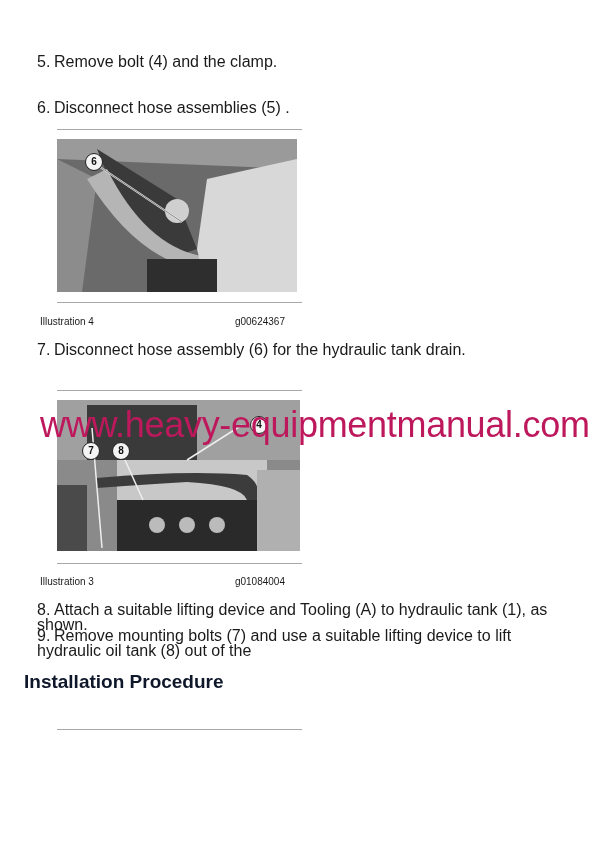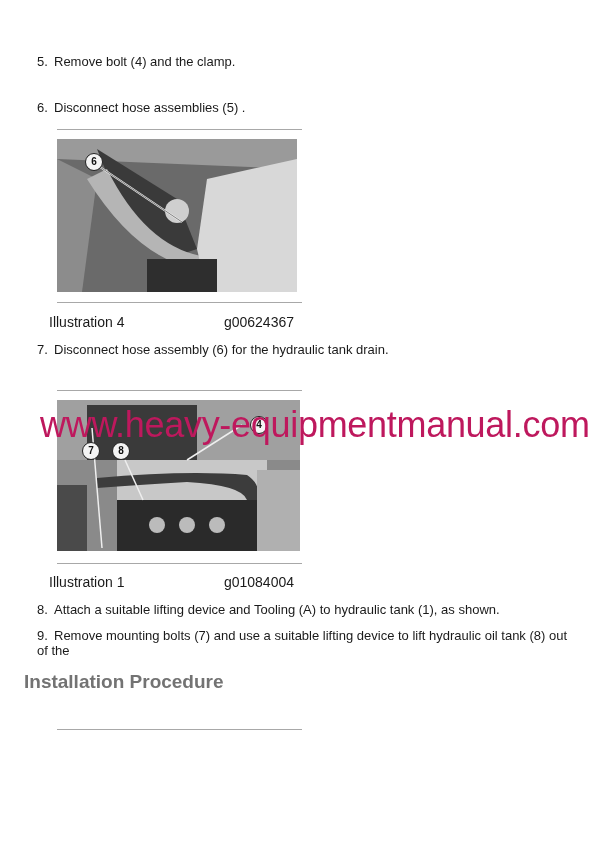--- a/index.html
+++ b/index.html
@@ -1,28 +1,28 @@
 <!DOCTYPE html>
 <html><head>
   <meta charset="utf-8">
   <style>
     html, body { margin: 0; padding: 0; background: #ffffff; }
     body { width: 600px; height: 849px; position: relative; overflow: hidden;
       font-family: "Liberation Sans", sans-serif; color: #1a1a1a; }
-    .step { position: absolute; left: 37px; font-size: 13px; line-height: 15px; width: 540px; }
+    .step { position: absolute; left: 37px; font-size: 16px; line-height: 15px; width: 540px; }
     .step .num { display: inline-block; width: 17px; }
     .step .cont { display: block; padding-left: 17px; }
     .rule { position: absolute; left: 57px; width: 245px; height: 1px; background: #a8a8a8; }
     .photo { position: absolute; left: 57px; overflow: hidden; }
-    .caption { position: absolute; left: 49px; width: 245px; font-size: 14px; line-height: 12px; }
+    .caption { position: absolute; left: 40px; width: 245px; font-size: 10px; line-height: 12px; }
     .caption .right { position: absolute; right: 0; top: 0; text-align: right; }
     .callout { position: absolute; width: 16px; height: 16px; border-radius: 50%;
       background: #f4f4f4; border: 1.5px solid #222; font-size: 10px; font-weight: bold;
       text-align: center; line-height: 16px; color: #111; }
-    .heading { position: absolute; left: 24px; top: 671px; font-size: 19px; font-weight: bold; color: #737373; }
+    .heading { position: absolute; left: 24px; top: 671px; font-size: 19px; font-weight: bold; color: #0f172a; }
     .watermark { position: absolute; left: 40px; top: 404px; font-size: 36px; color: #be185d;
       white-space: nowrap; letter-spacing: -0.3px; }
   </style>
 </head>
 <body>
 
 <div class="step" style="top:54px">
   <span class="num">5.</span><span>Remove bolt (4) and the clamp.</span>
 </div>
 <div class="step" style="top:100px">
@@ -72,21 +72,21 @@
     <line x1="35" y1="28" x2="45" y2="148" stroke="#eee" stroke-width="1.5"></line>
     <line x1="68" y1="60" x2="86" y2="100" stroke="#eee" stroke-width="1.5"></line>
     <line x1="185" y1="25" x2="130" y2="60" stroke="#eee" stroke-width="1.5"></line>
   </svg>
   <div class="callout" style="left:25px; top:42px;">7</div>
   <div class="callout" style="left:55px; top:42px;">8</div>
   <div class="callout" style="left:193px; top:16px;">4</div>
 </div>
 <div class="rule" style="top:563px"></div>
 <div class="caption" style="top:576px">
-  <span>Illustration 1</span>
+  <span>Illustration 3</span>
   <span class="right">g01084004</span>
 </div>
 
 <div class="watermark">www.heavy-equipmentmanual.com</div>
 
 <div class="step" style="top:602px">
   <span class="num">8.</span><span>Attach a suitable lifting device and Tooling (A) to hydraulic tank (1), as shown.</span>
 </div>
 <div class="step" style="top:628px">
   <span class="num">9.</span><span>Remove mounting bolts (7) and use a suitable lifting device to lift hydraulic oil tank (8) out of the</span>

